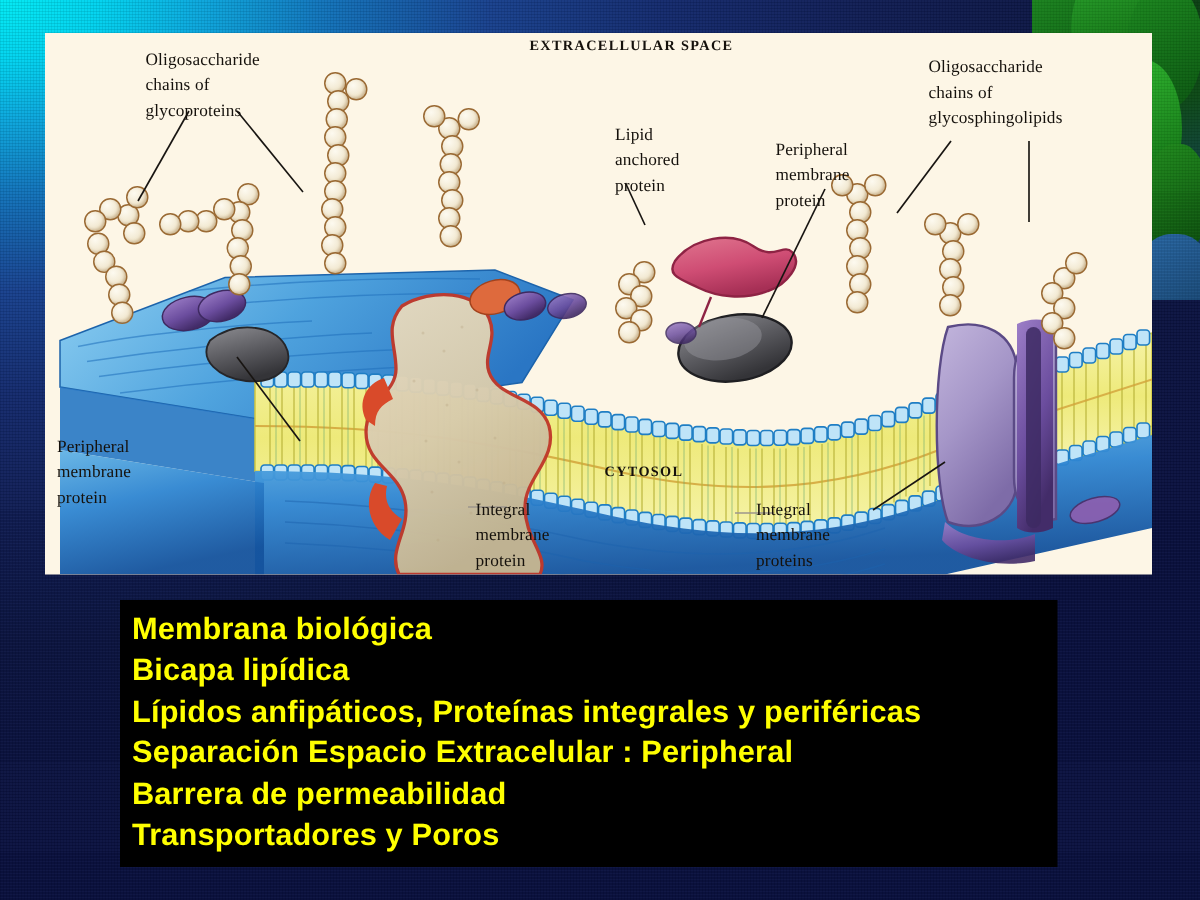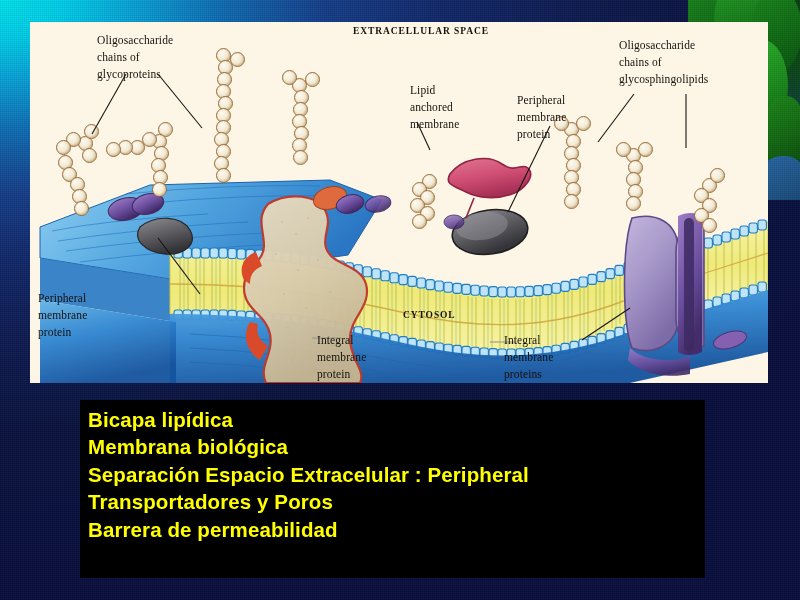--- a/index.html
+++ b/index.html
@@ -508,21 +508,21 @@
     </svg>
 
     <div class="lbl" style="left:67px;top:10px;">Oligosaccharide
 chains of
 glycoproteins</div>
 
     <div class="lbl caps" style="left:323px;top:4px;">EXTRACELLULAR SPACE</div>
 
     <div class="lbl" style="left:380px;top:60px;">Lipid
 anchored
-membrane</div>
+protein</div>
 
     <div class="lbl" style="left:487px;top:70px;">Peripheral
 membrane
 protein</div>
 
     <div class="lbl" style="left:589px;top:15px;">Oligosaccharide
 chains of
 glycosphingolipids</div>
 
     <div class="lbl" style="left:8px;top:268px;">Peripheral
@@ -535,21 +535,22 @@
 membrane
 protein</div>
 
     <div class="lbl" style="left:474px;top:310px;">Integral
 membrane
 proteins</div>
   </div>
 
   <div id="caption">
     <ul>
+      <li>Membrana biológica</li>
       <li>Bicapa lipídica</li>
-      <li>Membrana biológica</li>
+      <li>Lípidos anfipáticos, Proteínas integrales y periféricas</li>
       <li>Separación Espacio Extracelular : Peripheral</li>
+      <li>Barrera de permeabilidad</li>
       <li>Transportadores y Poros</li>
-      <li>Barrera de permeabilidad</li>
     </ul>
   </div>
 
 </div>
 
 </body></html>

